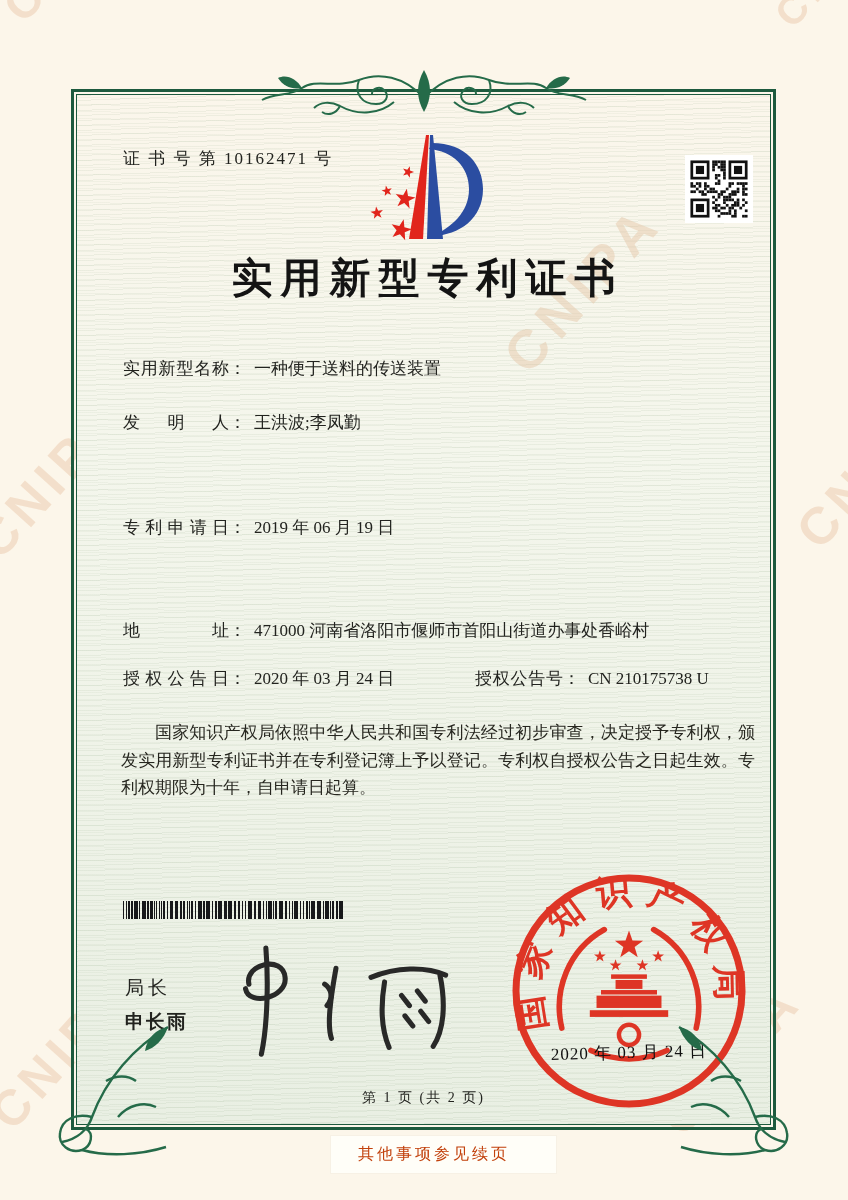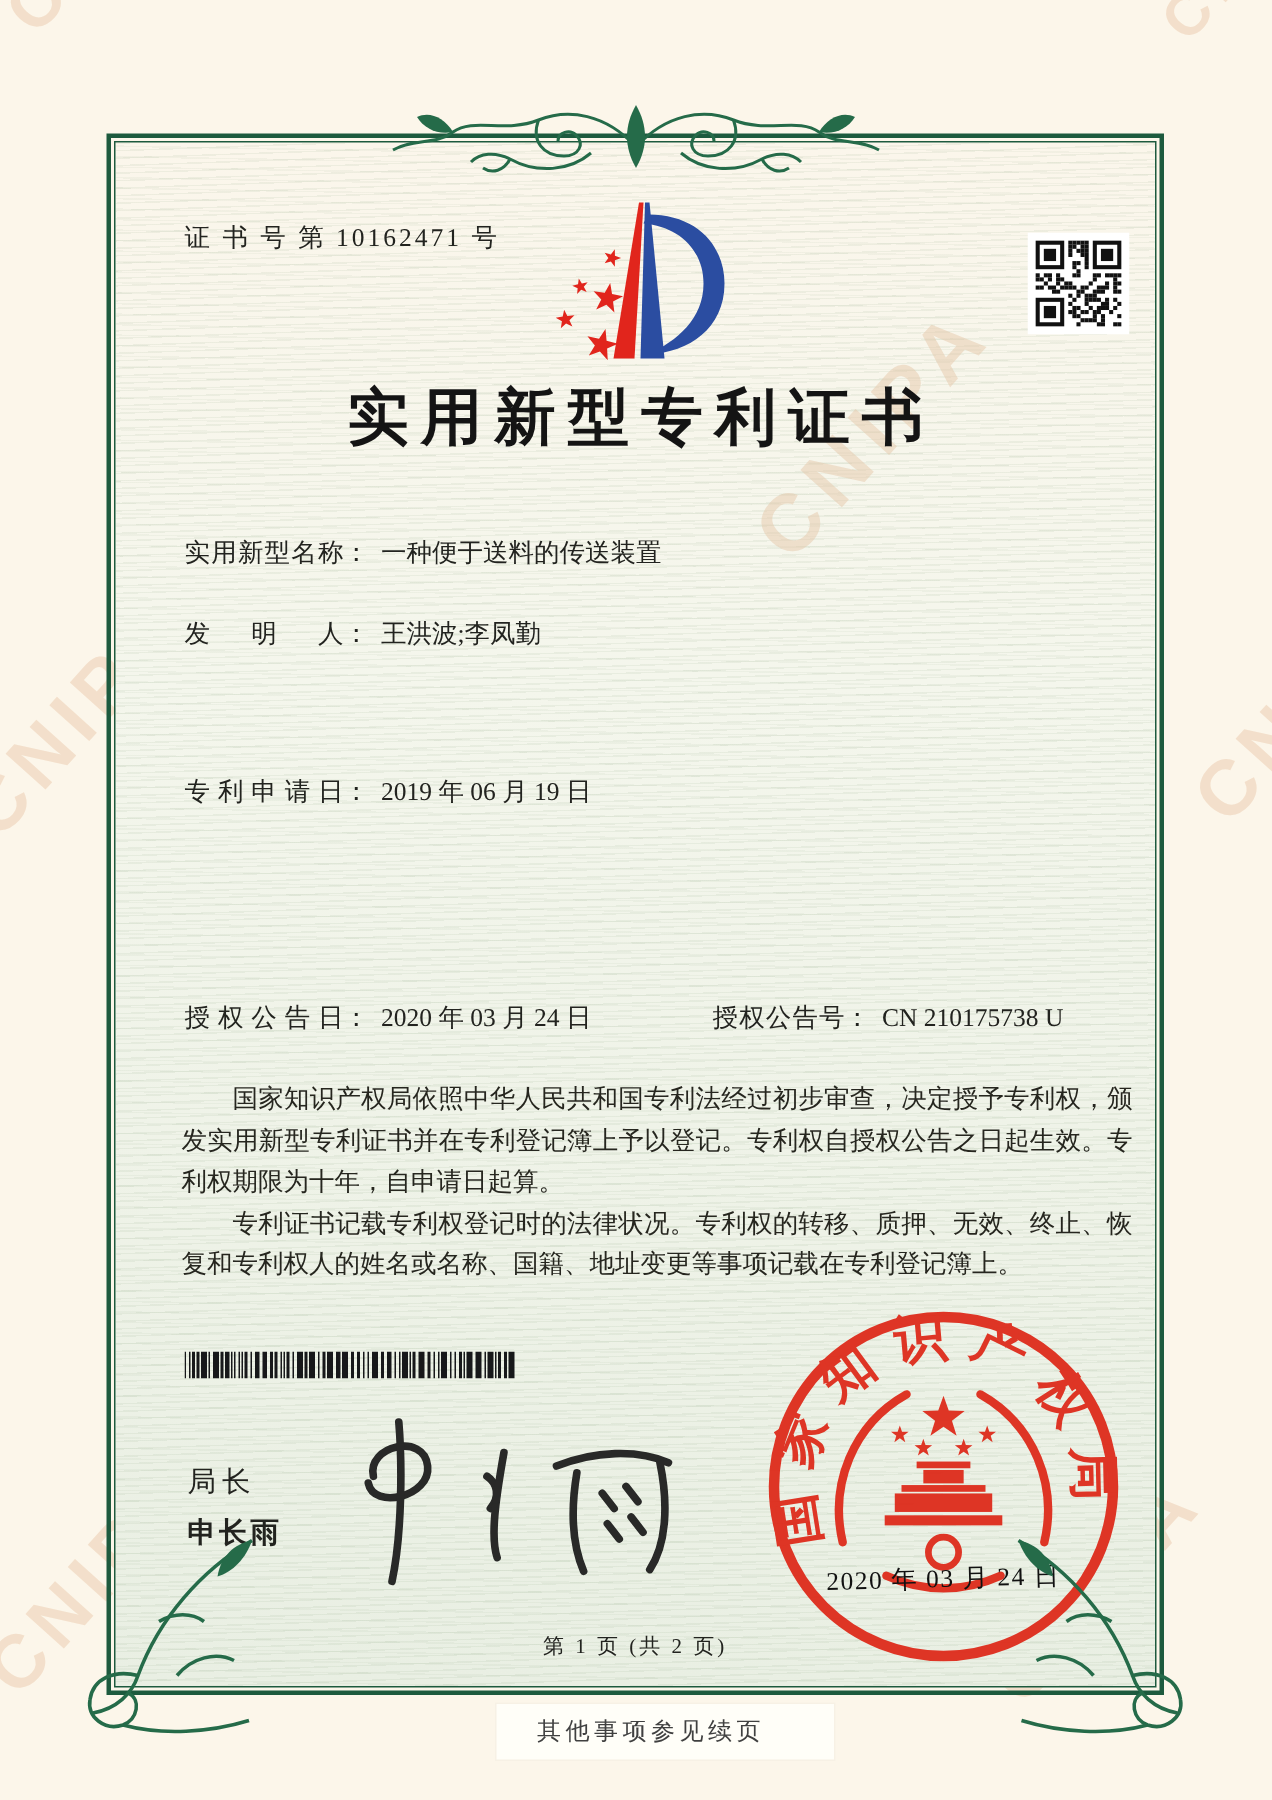--- a/index.html
+++ b/index.html
@@ -57,21 +57,21 @@
   .signer-name{position:absolute;left:48px;top:914px;font-size:19px;letter-spacing:2px;font-weight:bold;}
   .signature{position:absolute;left:138px;top:846px;}
   .seal{position:absolute;left:430px;top:774px;width:244px;height:244px;opacity:.94;}
   .seal-date{
     position:absolute;left:430px;top:946px;width:244px;text-align:center;
     font-size:17px;letter-spacing:1px;color:#111;transform:rotate(-1.5deg);z-index:3;
   }
   .page-num{position:absolute;left:0;right:0;top:994px;text-align:center;font-size:14px;letter-spacing:2px;}
   .cont-note{
     position:absolute;left:331px;top:1136px;z-index:2;background:#fffef8;
-    padding:8px 46px 8px 27px;font-size:16px;letter-spacing:3px;color:#404040;
+    padding:8px 46px 8px 27px;font-size:16px;letter-spacing:3px;color:#c2410c;
     box-shadow:0 0 0 1px rgba(0,0,0,0.02);
   }
   .qr{position:absolute;left:608px;top:60px;}
   .logo{position:absolute;left:292px;top:36px;}
 </style>
 </head>
 <body>
 
 <div class="wm" style="left:-8px;top:-4px;font-size:46px">CNIPA</div>
 <div class="wm" style="left:766px;top:6px;font-size:40px">CNIPA</div>
@@ -240,30 +240,32 @@
 
       <div class="row" style="top:262px">
         <span class="f-label">实用新型名称</span><span class="f-colon">：</span><span>一种便于送料的传送装置</span>
       </div>
       <div class="row" style="top:316px">
         <span class="f-label">发明人</span><span class="f-colon">：</span><span>王洪波;李凤勤</span>
       </div>
       <div class="row" style="top:421px">
         <span class="f-label">专利申请日</span><span class="f-colon">：</span><span>2019 年 06 月 19 日</span>
       </div>
+      <div class="row" style="top:524px">
+        <span class="f-label">地址</span><span class="f-colon">：</span><span>471000 河南省洛阳市偃师市首阳山街道办事处香峪村</span>
+      </div>
       <div class="row" style="top:572px">
         <span class="f-label">授权公告日</span><span class="f-colon">：</span><span>2020 年 03 月 24 日</span>
         <span class="grant2">
           <span class="f-label">授权公告号</span><span class="f-colon">：</span><span>CN 210175738 U</span>
         </span>
       </div>
 
       <div class="paras">
         <p>国家知识产权局依照中华人民共和国专利法经过初步审查，决定授予专利权，颁发实用新型专利证书并在专利登记簿上予以登记。专利权自授权公告之日起生效。专利权期限为十年，自申请日起算。</p>
-        <p>专利证书记载专利权登记时的法律状况。专利权的转移、质押、无效、终止、恢复和专利权人的姓名或名称、国籍、地址变更等事项记载在专利登记簿上。</p>
       </div>
 
       <svg class="barcode" id="barcode" width="224" height="18" viewBox="0 0 224 18">
           <rect x="0" y="0" width="1" height="18" fill="#17181a"></rect>
           <rect x="3" y="0" width="1" height="18" fill="#17181a"></rect>
           <rect x="5" y="0" width="2" height="18" fill="#17181a"></rect>
           <rect x="8" y="0" width="2" height="18" fill="#17181a"></rect>
           <rect x="11" y="0" width="4" height="18" fill="#17181a"></rect>
           <rect x="16" y="0" width="1" height="18" fill="#17181a"></rect>
           <rect x="19" y="0" width="4" height="18" fill="#17181a"></rect>

